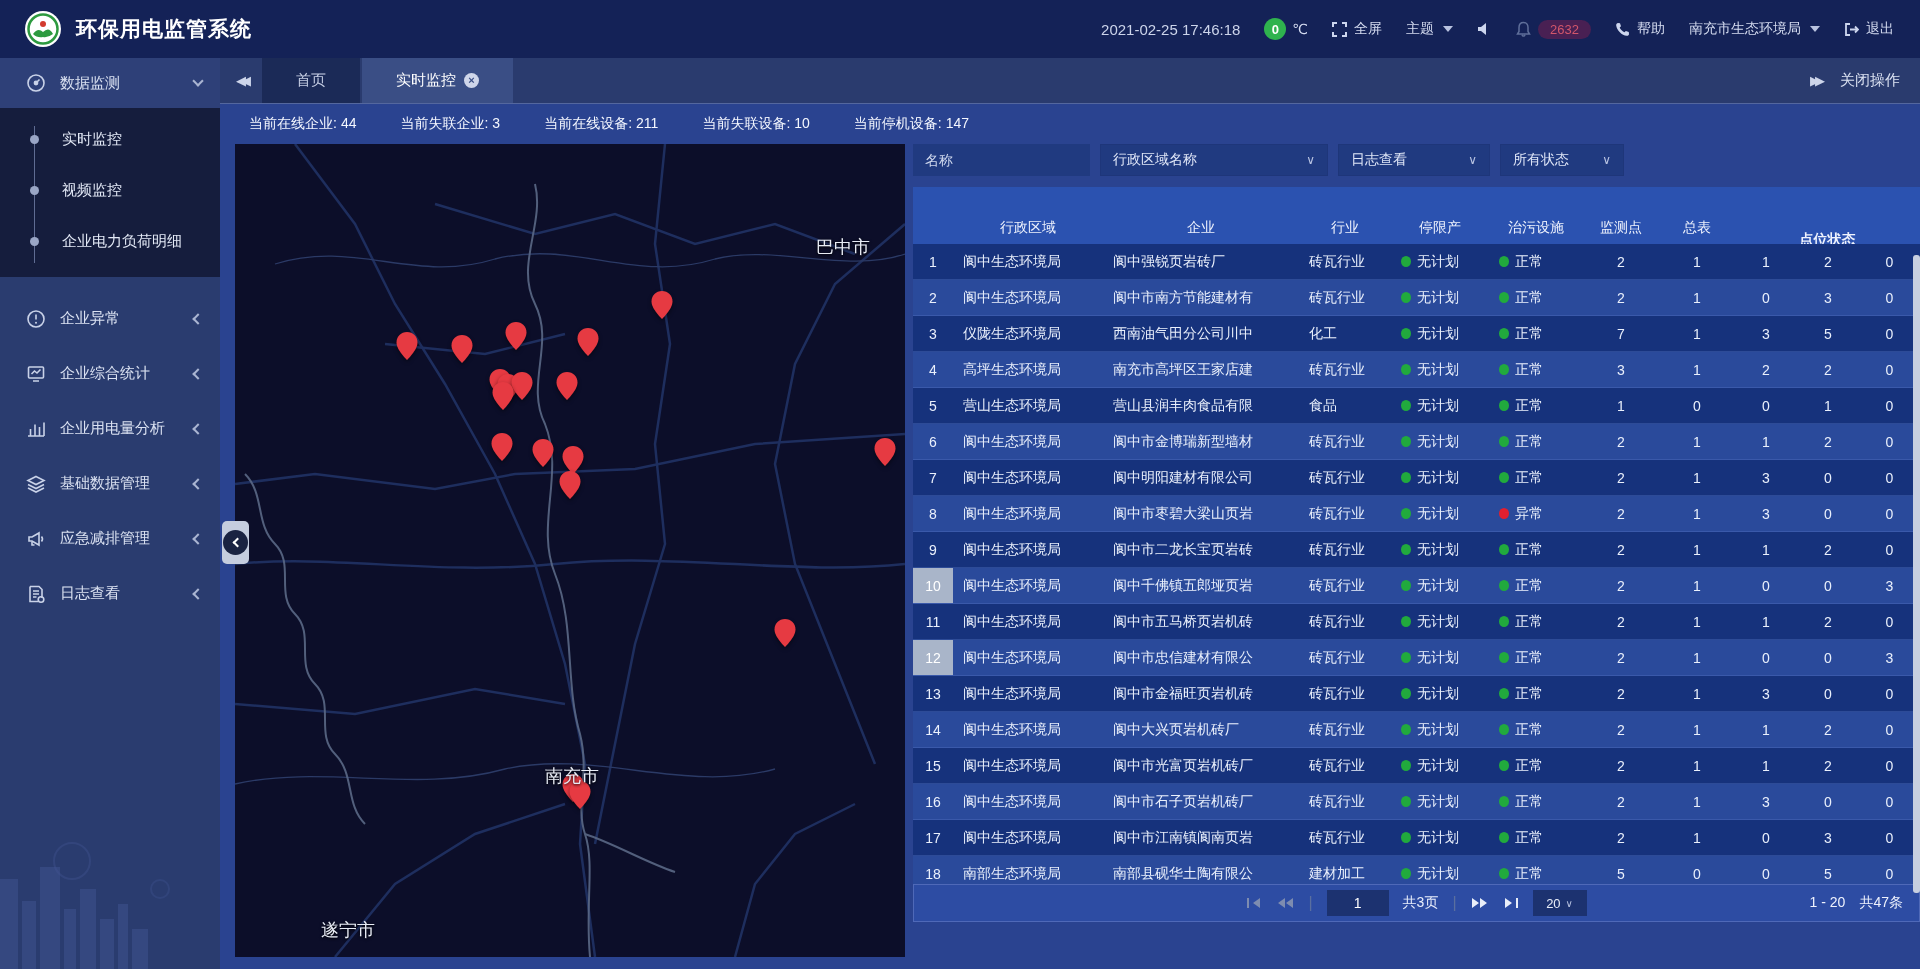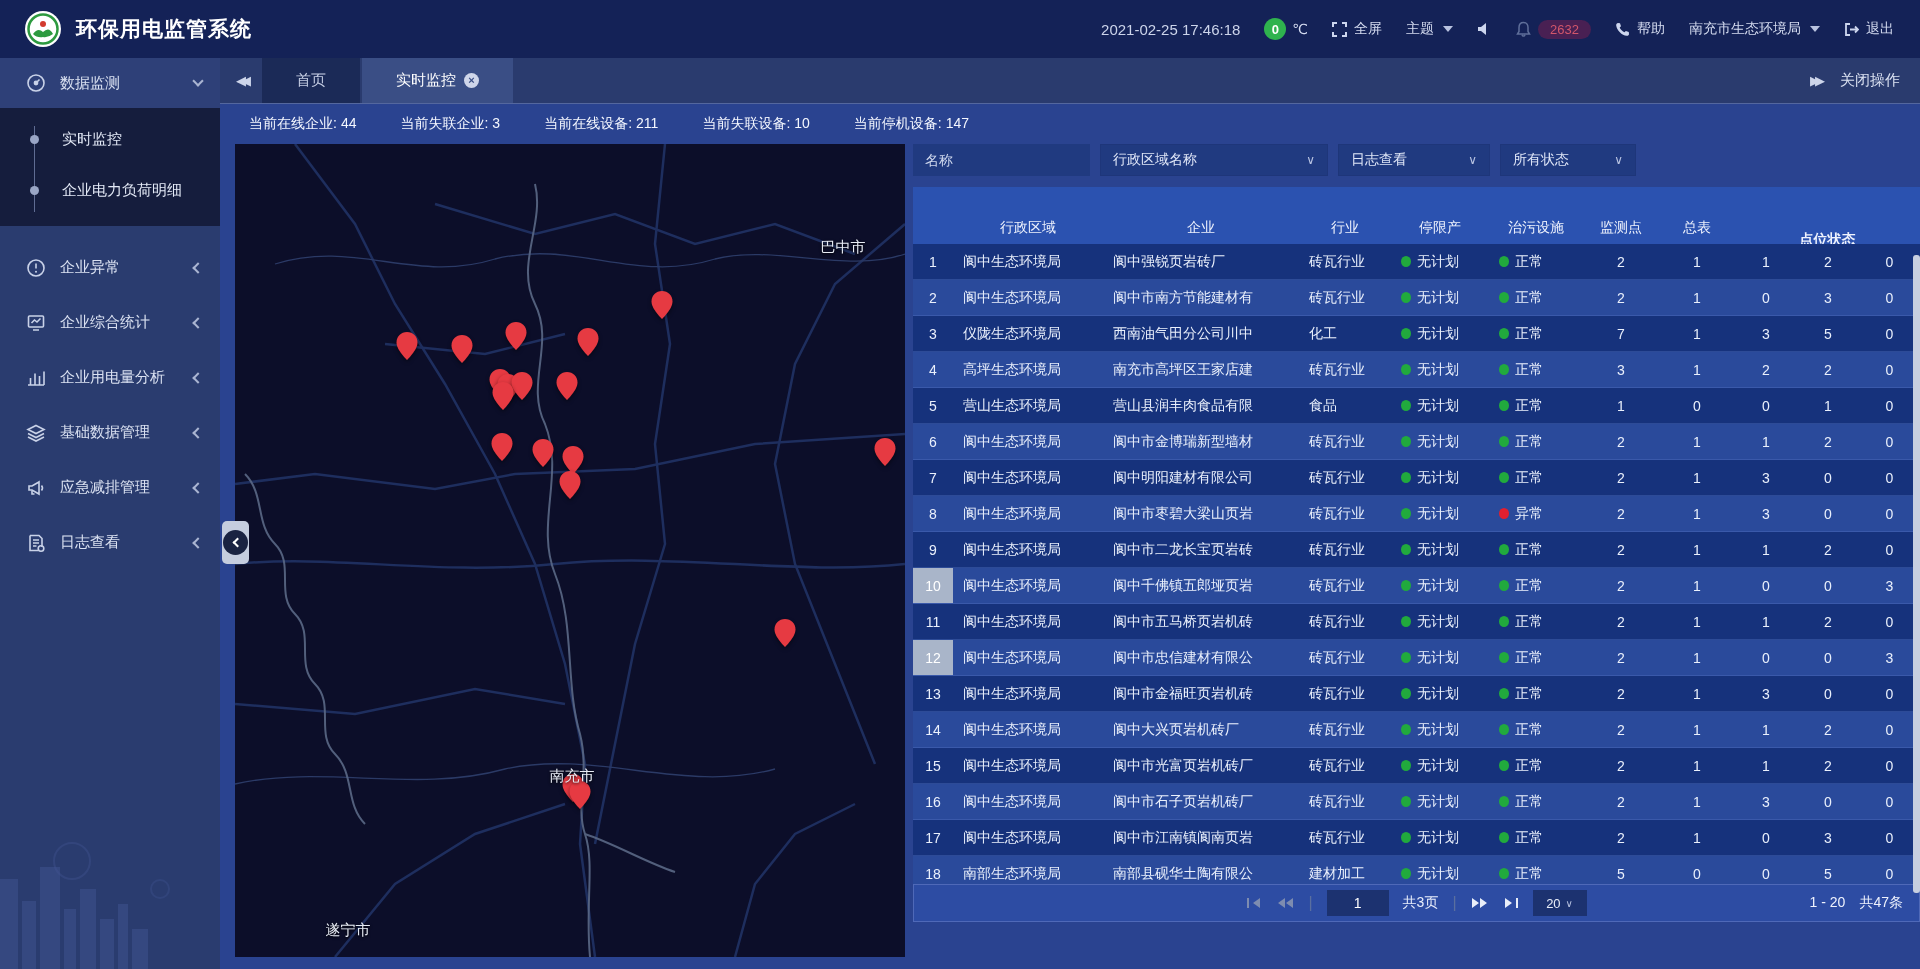--- a/index.html
+++ b/index.html
@@ -47,35 +47,35 @@
 
   
   .content { flex:1; background:#2a4390; padding-left:15px; overflow:hidden; }
   .stats { height:40px; display:flex; align-items:center; gap:44px; padding-left:14px; font-size:14px; color:#f4f7ff; }
   .stat b { font-weight:normal; margin-left:4px; }
   .body-row { display:flex; gap:8px; }
 
   
   .map-wrap { position:relative; width:670px; height:813px; flex:none; }
   .map-bg { position:absolute; inset:0; background:#0c0e29; overflow:hidden; }
-  .city-label { position:absolute; color:#e8ecf5; font-size:15px; text-shadow:0 1px 3px #000; transform:translate(-50%,-50%); white-space:nowrap; }
+  .city-label { position:absolute; color:#e8ecf5; font-size:18px; text-shadow:0 1px 3px #000; transform:translate(-50%,-50%); white-space:nowrap; }
   .pin { position:absolute; width:22px; height:28px; filter:drop-shadow(0 2px 2px rgba(0,0,0,.45)); }
   .collapse-handle { position:absolute; left:-13px; top:377px; width:27px; height:43px; background:#c5cddf; border-radius:5px; display:flex; align-items:center; justify-content:center; cursor:pointer; }
   .collapse-circle { width:25px; height:25px; border-radius:50%; background:#1a2342; display:flex; align-items:center; justify-content:center; }
   .collapse-circle .chev { width:7px; height:7px; border-left:2px solid #fff; border-bottom:2px solid #fff; transform:rotate(45deg); margin-left:3px; }
 
   
   .panel { flex:1; min-width:0; display:flex; flex-direction:column; position:relative; }
   .filter-row { height:32px; display:flex; gap:10px; margin-bottom:11px; flex:none; }
   .f-input, .f-select { background:#203a80; border:1px solid #1a327068; height:32px; color:#dfe6f7; font-size:14px; padding:0 12px; display:flex; align-items:center; }
   .f-input { width:177px; border:none; }
   .f-input::placeholder { color:#cfd8ee; }
   .f-select { cursor:pointer; justify-content:space-between; }
   .f-select .v-chev { color:#b9c4e2; font-size:12px; margin-left:14px; }
-  .sel-region { width:228px; } .sel-industry { width:152px; } .sel-status { width:136px; }
+  .sel-region { width:228px; } .sel-industry { width:152px; } .sel-status { width:124px; }
 
   :root { --cols: 40px 150px 196px 92px 98px 94px 76px 76px 62px 62px 1fr; }
   .thead { height:57px; flex:none; background:#2b52b0; display:grid; grid-template-columns:var(--cols); grid-template-rows:1fr 1fr; color:#eef2fd; font-size:14px; }
   .th { grid-row:1 / span 2; display:flex; align-items:center; justify-content:center; }
   .th-group { grid-column:9 / span 3; grid-row:1; display:flex; align-items:center; justify-content:center; font-weight:bold;margin-top:44px; }
   .th-sub { grid-row:2; display:flex; align-items:flex-start; justify-content:center; padding-top:1px; }
 
   .tbody { height:640px; overflow:hidden; flex:none; }
   .trow { display:grid; grid-template-columns:var(--cols); height:36px; align-items:stretch; border-bottom:1px solid rgba(85,115,195,.38); cursor:pointer; }
   .trow:nth-child(odd) { background:#16327c; }
@@ -178,20 +178,24 @@
             <circle cx="10" cy="10" r="1.6" fill="#c9d2e8"></circle>
         </svg>
       </span>
       <span>数据监测</span>
       <span class="chev down"></span>
     </div>
     <div class="submenu">
       <div class="subitem">
         <span class="bullet"></span>
         <span>实时监控</span>
+      </div>
+      <div class="subitem">
+        <span class="bullet"></span>
+        <span>视频监控</span>
       </div>
       <div class="subitem">
         <span class="bullet"></span>
         <span>企业电力负荷明细</span>
       </div>
     </div>
 
     <div class="sec" style="margin-top:14px">
       <span class="micon">
         <svg width="20" height="20" viewBox="0 0 20 20" fill="none" stroke="#c9d2e8" stroke-width="1.6">

